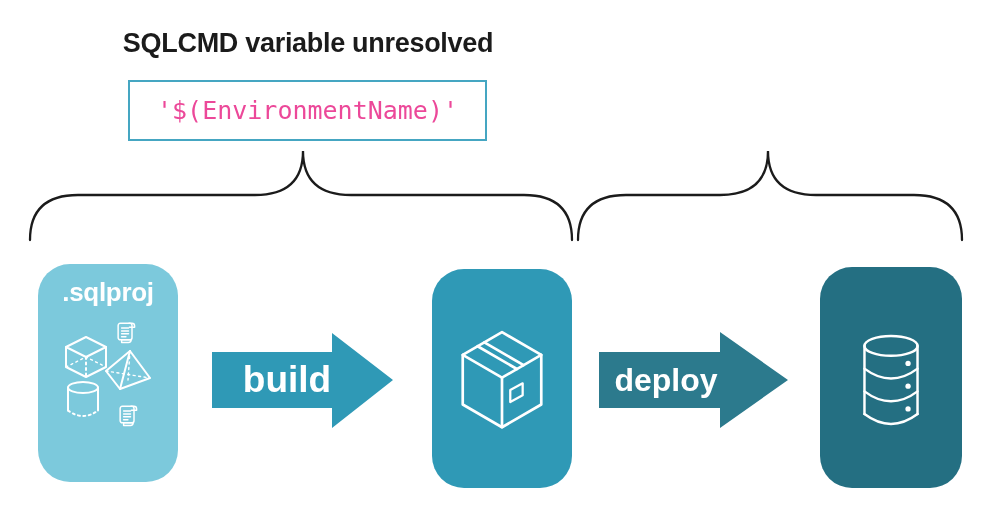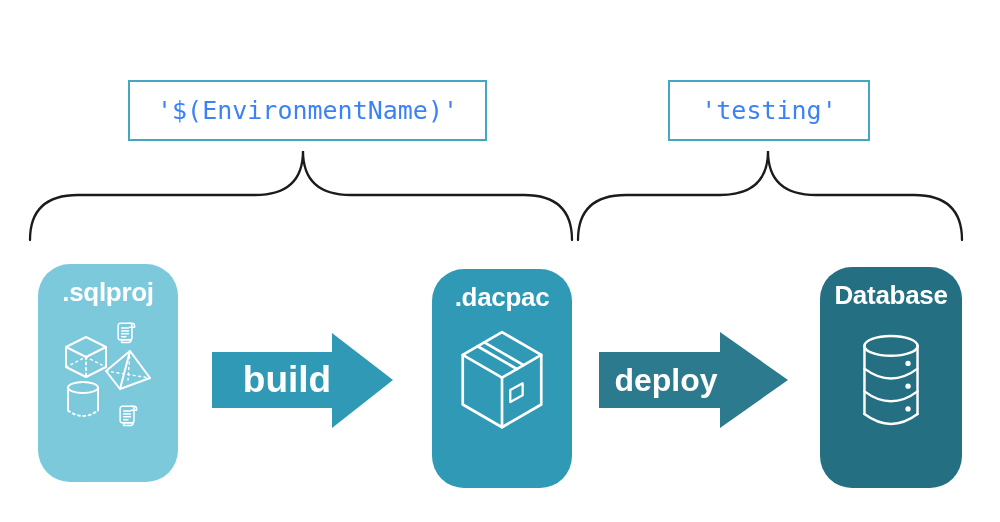--- a/index.html
+++ b/index.html
@@ -30,21 +30,21 @@
     position: absolute;
     top: 80px;
     height: 61px;
     background: #ffffff;
     border: 2px solid #45A6C2;
     display: flex;
     align-items: center;
     justify-content: center;
     font-family: "DejaVu Sans Mono", "Liberation Mono", monospace;
     font-size: 25px;
-    color: #3b82f6;
+    color: #ec4899;
     white-space: pre;
   }
   .codebox-left  { left: 128px; width: 359px; }
   .codebox-right { left: 668px; width: 202px; }
 
   .overlay-svg {
     position: absolute;
     left: 0; top: 0;
     width: 1000px; height: 522px;
     pointer-events: none;
@@ -82,26 +82,24 @@
   .arrow-label-deploy { left: 606px; top: 352px; width: 120px; height: 56px; font-size: 32px; }
 
   .icon { position: absolute; fill: none; stroke: #ffffff; stroke-linecap: round; stroke-linejoin: round; }
   .icon .dot { fill: #ffffff; stroke: none; }
 </style>
 </head>
 <body>
 
 <div class="canvas">
 
+  <div class="heading heading-left" style="color: rgb(27, 27, 27);">SQLCMD variable unresolved</div>
 
   <div class="codebox codebox-left" style="border-color: rgb(69, 166, 194);">
     <span>'$(EnvironmentName)'</span>
-  </div>
-  <div class="codebox codebox-right" style="border-color: rgb(69, 166, 194);">
-    <span>'testing'</span>
   </div>
 
   <svg class="overlay-svg" viewBox="0 0 1000 522">
     <path class="brace" d="M30,240 Q30,195 78,195 L255,195 Q303,195 303,151 Q303,195 351,195 L524,195 Q572,195 572,240" style="stroke: rgb(27, 27, 27);"></path>
     <path class="brace" d="M578,240 Q578,195 626,195 L720,195 Q768,195 768,151 Q768,195 816,195 L914,195 Q962,195 962,240" style="stroke: rgb(27, 27, 27);"></path>
     <polygon points="212,352 332,352 332,333 393,380 332,428 332,408 212,408" style="fill: rgb(47, 153, 182);"></polygon>
     <polygon points="599,352 720,352 720,332 788,380 720,428 720,408 599,408" style="fill: rgb(44, 122, 141);"></polygon>
   </svg>
 
   <div class="arrow-label arrow-label-build" style="color: rgb(255, 255, 255);">build</div>
@@ -139,33 +137,31 @@
 
     <svg class="icon" style="left: 76px; top: 138px; width: 27px; height: 26px; stroke: rgb(255, 255, 255);" viewBox="0 0 28 30" stroke-width="1.7">
       <rect x="5.5" y="5" width="16" height="19" rx="2.5"></rect>
       <path d="M18,5 h3.5 a3,3 0 0 1 3,3 v1.5 h-6"></path>
       <path d="M9.5,24 v3 h8 a3,3 0 0 0 3,-3 z"></path>
       <path d="M9.5,10.5 h8 M9.5,13.8 h8 M9.5,17.1 h8 M9.5,20.4 h5"></path>
     </svg>
   </div>
 
   <div class="stage stage-dacpac" style="background: rgb(47, 153, 182);">
-    <div class="stage-title">.dacpac</div>
 
     <svg class="icon" style="left: 18px; top: 57px; width: 104px; height: 124px; stroke: rgb(255, 255, 255);" viewBox="0 0 100 120" stroke-width="2.6">
       <path d="M50,6 L88,28 L88,76 L50,98 L12,76 L12,28 Z"></path>
       <path d="M12,28 L50,50 L88,28"></path>
       <path d="M50,50 V98"></path>
       <path d="M32.9,15.9 L70.9,37.9 M26.4,19.6 L64.4,41.6"></path>
       <path d="M58,62 L70,55.5 L70,67 L58,73.5 Z" stroke-width="2.2"></path>
     </svg>
   </div>
 
   <div class="stage stage-database" style="background: rgb(36, 111, 130);">
-    <div class="stage-title">Database</div>
 
     <svg class="icon" style="left: 35px; top: 66px; width: 72px; height: 94px; stroke: rgb(255, 255, 255);" viewBox="0 0 76 96" stroke-width="2.6">
       <ellipse cx="38" cy="12" rx="28" ry="10.5"></ellipse>
       <path d="M10,12 V84 M66,12 V84"></path>
       <path d="M10,84 Q38,105 66,84"></path>
       <path d="M10,36 Q38,57 66,36"></path>
       <path d="M10,60 Q38,81 66,60"></path>
       <circle class="dot" cx="56" cy="30.5" r="2.8"></circle>
       <circle class="dot" cx="56" cy="54.5" r="2.8"></circle>
       <circle class="dot" cx="56" cy="78.5" r="2.8"></circle>

